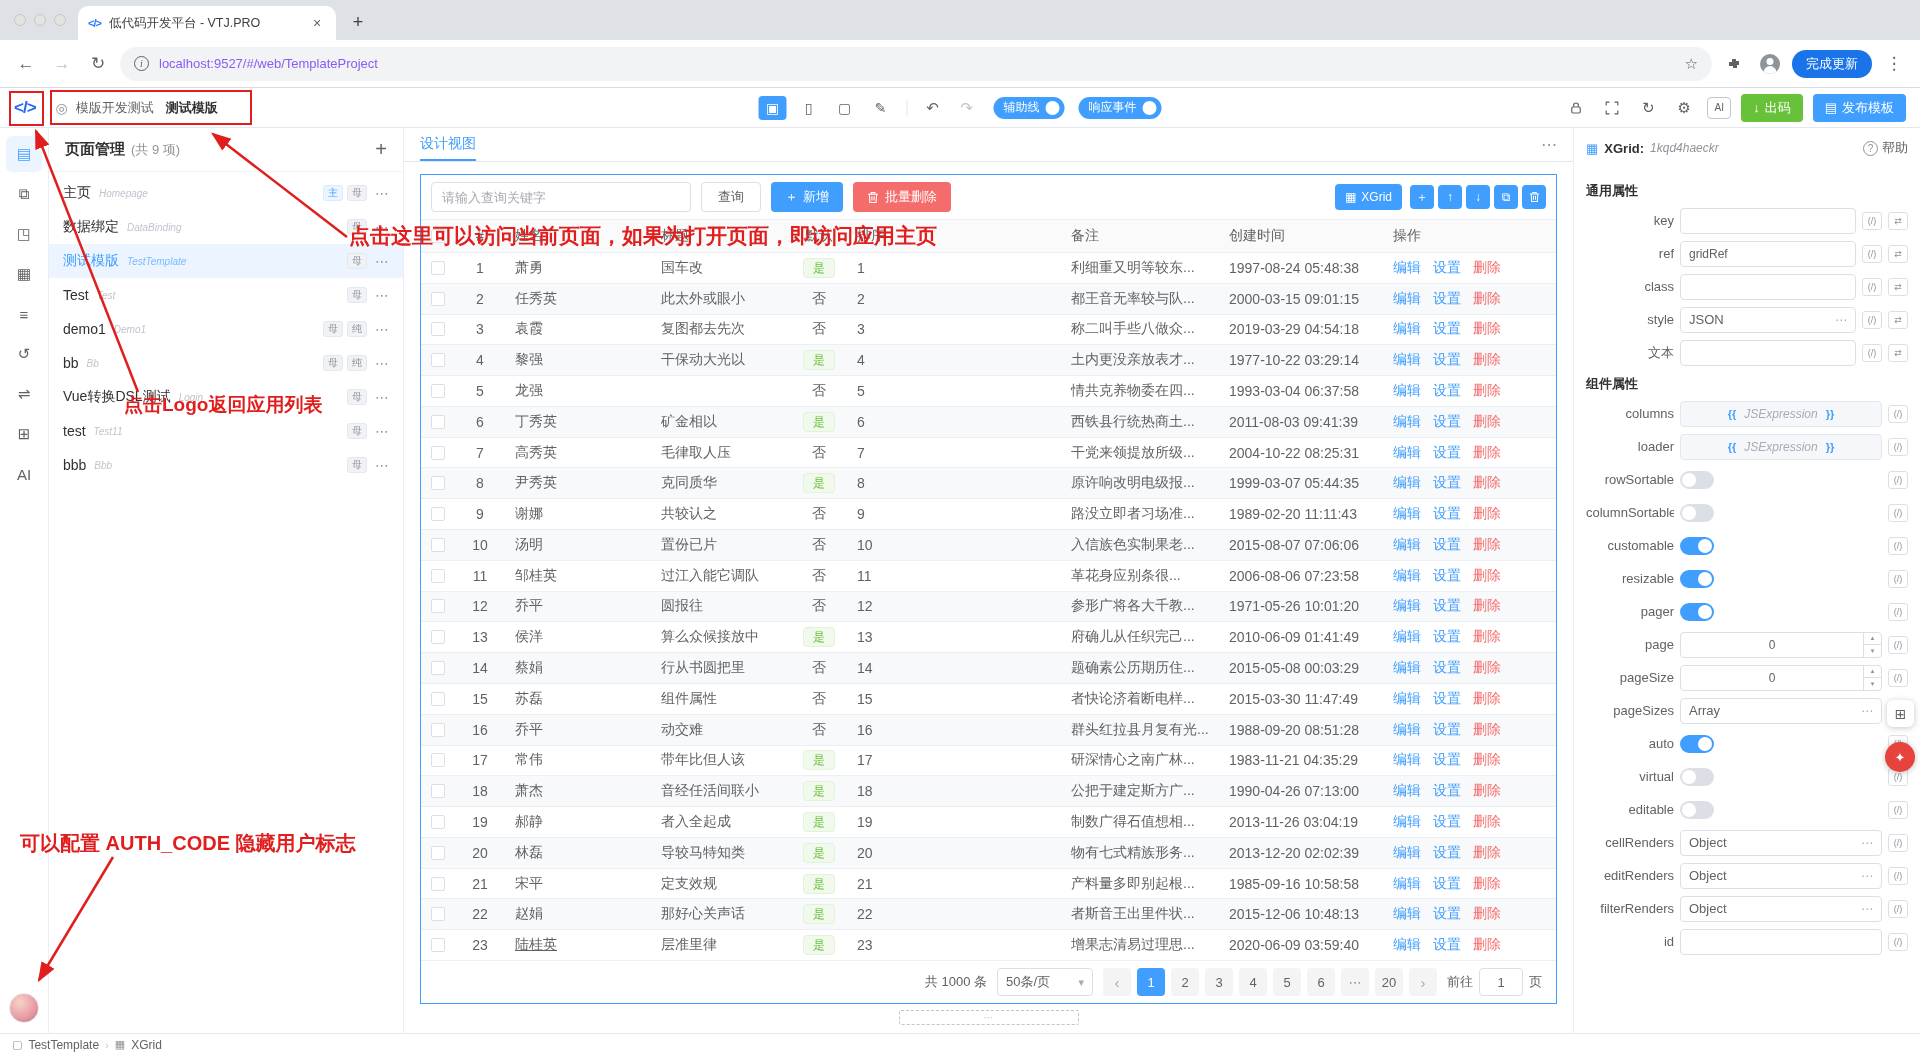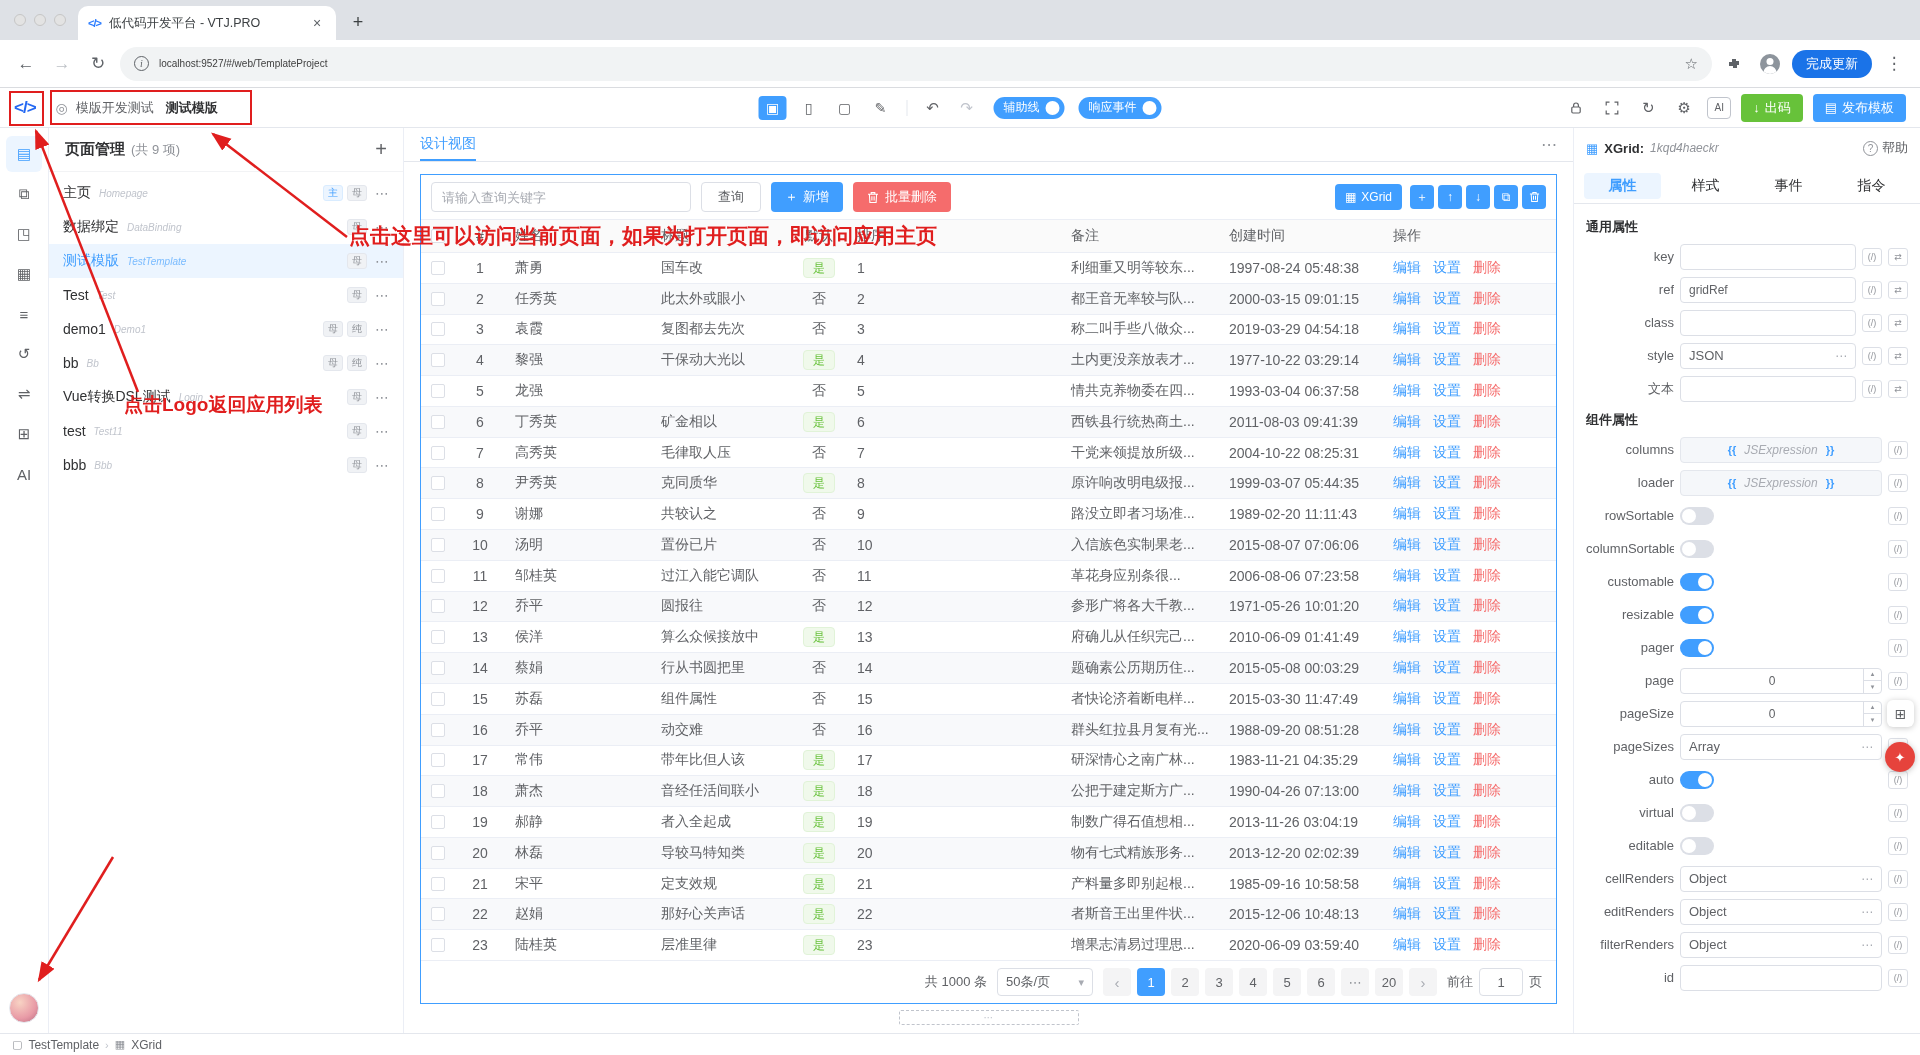--- a/index.html
+++ b/index.html
@@ -14,21 +14,21 @@
   .tab{width:258px;height:34px;background:#fff;border-radius:10px 10px 0 0;display:flex;align-items:center;padding:0 10px;gap:8px}
   .favicon{color:#2b7cff;font-weight:bold;font-size:11px;letter-spacing:-1px}
   .tab-title{font-size:12.5px;color:#3c4043;white-space:nowrap;overflow:hidden;text-overflow:ellipsis;flex:1}
   .tab-close{color:#5f6368;font-size:14px;width:18px;height:18px;display:flex;align-items:center;justify-content:center;border-radius:50%}
   .newtab{width:28px;height:28px;margin:0 0 4px 8px;display:flex;align-items:center;justify-content:center;font-size:18px;color:#3c4043;border-radius:50%}
   .navbar{height:48px;background:#fff;display:flex;align-items:center;gap:8px;padding:0 12px;border-bottom:1px solid #dadce0;flex:0 0 auto}
   .nav-btn{width:28px;height:28px;display:flex;align-items:center;justify-content:center;font-size:17px;color:#5f6368;border-radius:50%}
   .nav-btn.dis{color:#bdc1c6}
   .urlpill{flex:1;height:34px;background:#f1f3f4;border-radius:17px;display:flex;align-items:center;padding:0 14px;gap:10px}
   .info-badge{width:15px;height:15px;border:1px solid #5f6368;border-radius:50%;color:#5f6368;font-size:10px;font-style:italic;display:flex;align-items:center;justify-content:center;font-family:"Liberation Serif",serif}
-  .url-text{font-size:10px;color:#404040}
+  .url-text{font-size:13px;color:#8b5cf6}
   .url-star{margin-left:auto;font-size:15px;color:#5f6368}
   .person{width:20px;height:20px;border-radius:50%;background:#8d949c;position:relative;overflow:hidden}
   .person::before{content:"";position:absolute;top:4px;left:50%;transform:translateX(-50%);width:7px;height:7px;border-radius:50%;background:#fff}
   .person::after{content:"";position:absolute;top:12px;left:50%;transform:translateX(-50%);width:13px;height:8px;border-radius:7px 7px 0 0;background:#fff}
   .update-btn{height:28px;border-radius:14px;background:#1a73e8;color:#fff;font-size:13px;display:flex;align-items:center;padding:0 14px;white-space:nowrap}
 
   
   .app-toolbar{height:40px;border-bottom:1px solid #e4e7ed;display:flex;align-items:center;background:#fff;position:relative;flex:0 0 auto;z-index:5}
   .logo{margin-left:14px;color:#2468f2;font-weight:bold;font-size:17px;letter-spacing:-1px}
   .crumb{display:flex;align-items:center;gap:8px;margin-left:20px}
@@ -825,21 +825,21 @@
                   <span class="op-link">编辑</span>
                   <span class="op-link">设置</span>
                   <span class="op-del">删除</span>
                 </div>
               </div>
               <div class="trow">
                 <div class="cell ctr" style="flex: 0 0 34px;">
                   <span class="cb"></span>
                 </div>
                 <div class="cell ctr" style="flex: 0 0 50px;">23</div>
-                <div class="cell " style="flex: 0 0 146px;">陆桂英</div>
+                <div class="cell " style="flex: 0 0 146px; text-decoration: underline;">陆桂英</div>
                 <div class="cell " style="flex: 0 0 140px;">层准里律</div>
                 <div class="cell ctr" style="flex: 0 0 56px;">
                   <span class="tag-green">是</span>
                 </div>
                 <div class="cell " style="flex: 0 0 214px;">23</div>
                 <div class="cell ellip" style="flex: 0 0 158px;">增果志清易过理思...</div>
                 <div class="cell " style="flex: 0 0 164px;">2020-06-09 03:59:40</div>
                 <div class="cell ops" style="flex: 1 1 0%;">
                   <span class="op-link">编辑</span>
                   <span class="op-link">设置</span>
@@ -881,26 +881,20 @@
     <div class="right-panel">
       <div class="rp-header">
         <span class="rp-comp-ic">▦</span>
         <span class="rp-comp">XGrid:</span>
         <span class="rp-id">1kqd4haeckr</span>
         <span class="rp-help">
           <span class="help-badge">?</span>
           <span>帮助</span>
         </span>
       </div>
-      <div class="rp-tabs" id="rp-tabs">
-          <span class="rp-tab act">属性</span>
-          <span class="rp-tab">样式</span>
-          <span class="rp-tab">事件</span>
-          <span class="rp-tab">指令</span>
-        </div>
       <div class="rp-body">
         <div class="rp-sec">通用属性</div>
         <div id="general-props">
             <div class="prop-row">
               <span class="prop-label">key</span>
               <div class="prop-ctl">
                 <input class="pin" style="">
               </div>
               <span class="chip">(/)</span>
               <span class="chip">⇄</span>
@@ -1124,20 +1118,21 @@
     <span class="sb-t">XGrid</span>
   </div>
 
   <div class="float-a">⊞</div>
   <div class="float-b">✦</div>
 
   <div class="anno-box" style="left:9px;top:91px;width:35px;height:35px"></div>
   <div class="anno-box" style="left:50px;top:90px;width:202px;height:35px"></div>
   <div class="anno-text" style="left:349px;top:222px;font-size:21px">点击这里可以访问当前页面，如果为打开页面，即访问应用主页</div>
   <div class="anno-text" style="left:124px;top:392px;font-size:19px">点击Logo返回应用列表</div>
+  <div class="anno-text" style="left:20px;top:830px;font-size:20px">可以配置 AUTH_CODE 隐藏用户标志</div>
   <svg class="anno-svg">
     <defs>
       <marker id="arrh" markerWidth="10" markerHeight="8" refX="7" refY="3" orient="auto" markerUnits="strokeWidth">
         <path d="M0,0 L8,3 L0,6 Z" fill="#e01e1e"></path>
       </marker>
     </defs>
     <line x1="347" y1="237" x2="213" y2="134" stroke="#e01e1e" stroke-width="2.5" marker-end="url(#arrh)"></line>
     <line x1="138" y1="392" x2="36" y2="131" stroke="#e01e1e" stroke-width="2.5" marker-end="url(#arrh)"></line>
     <line x1="113" y1="857" x2="39" y2="980" stroke="#e01e1e" stroke-width="2.5" marker-end="url(#arrh)"></line>
   </svg>

